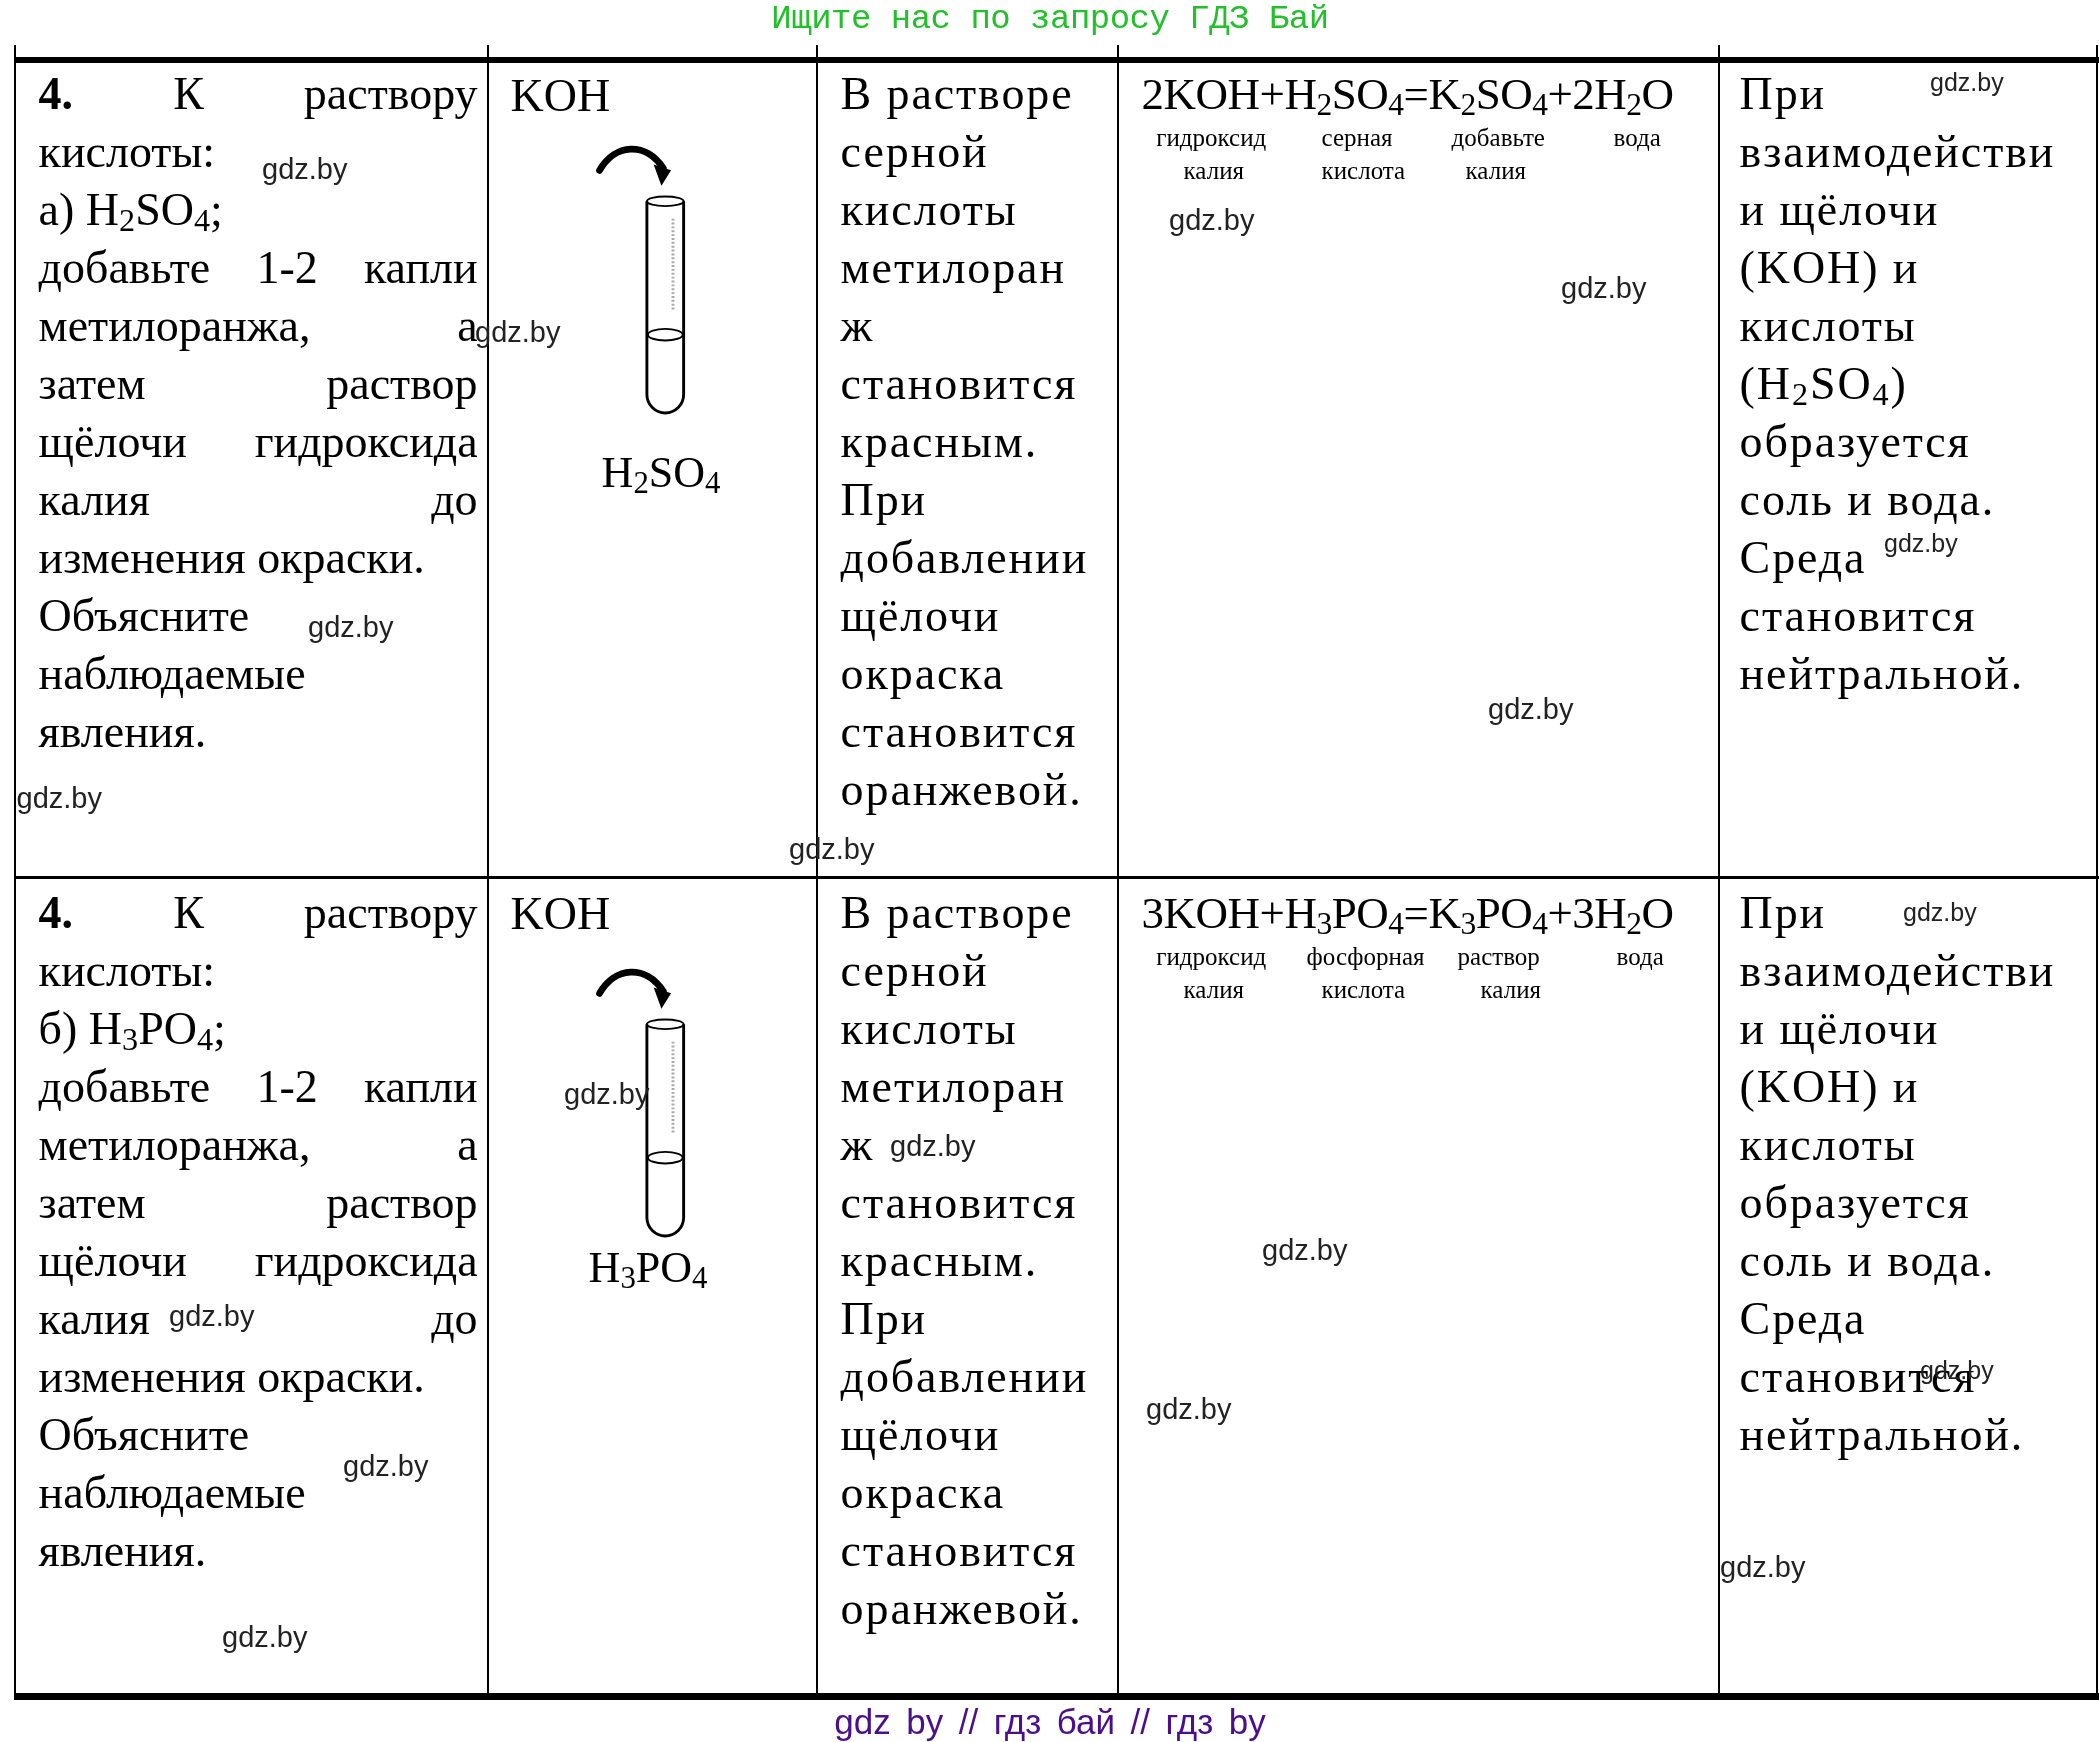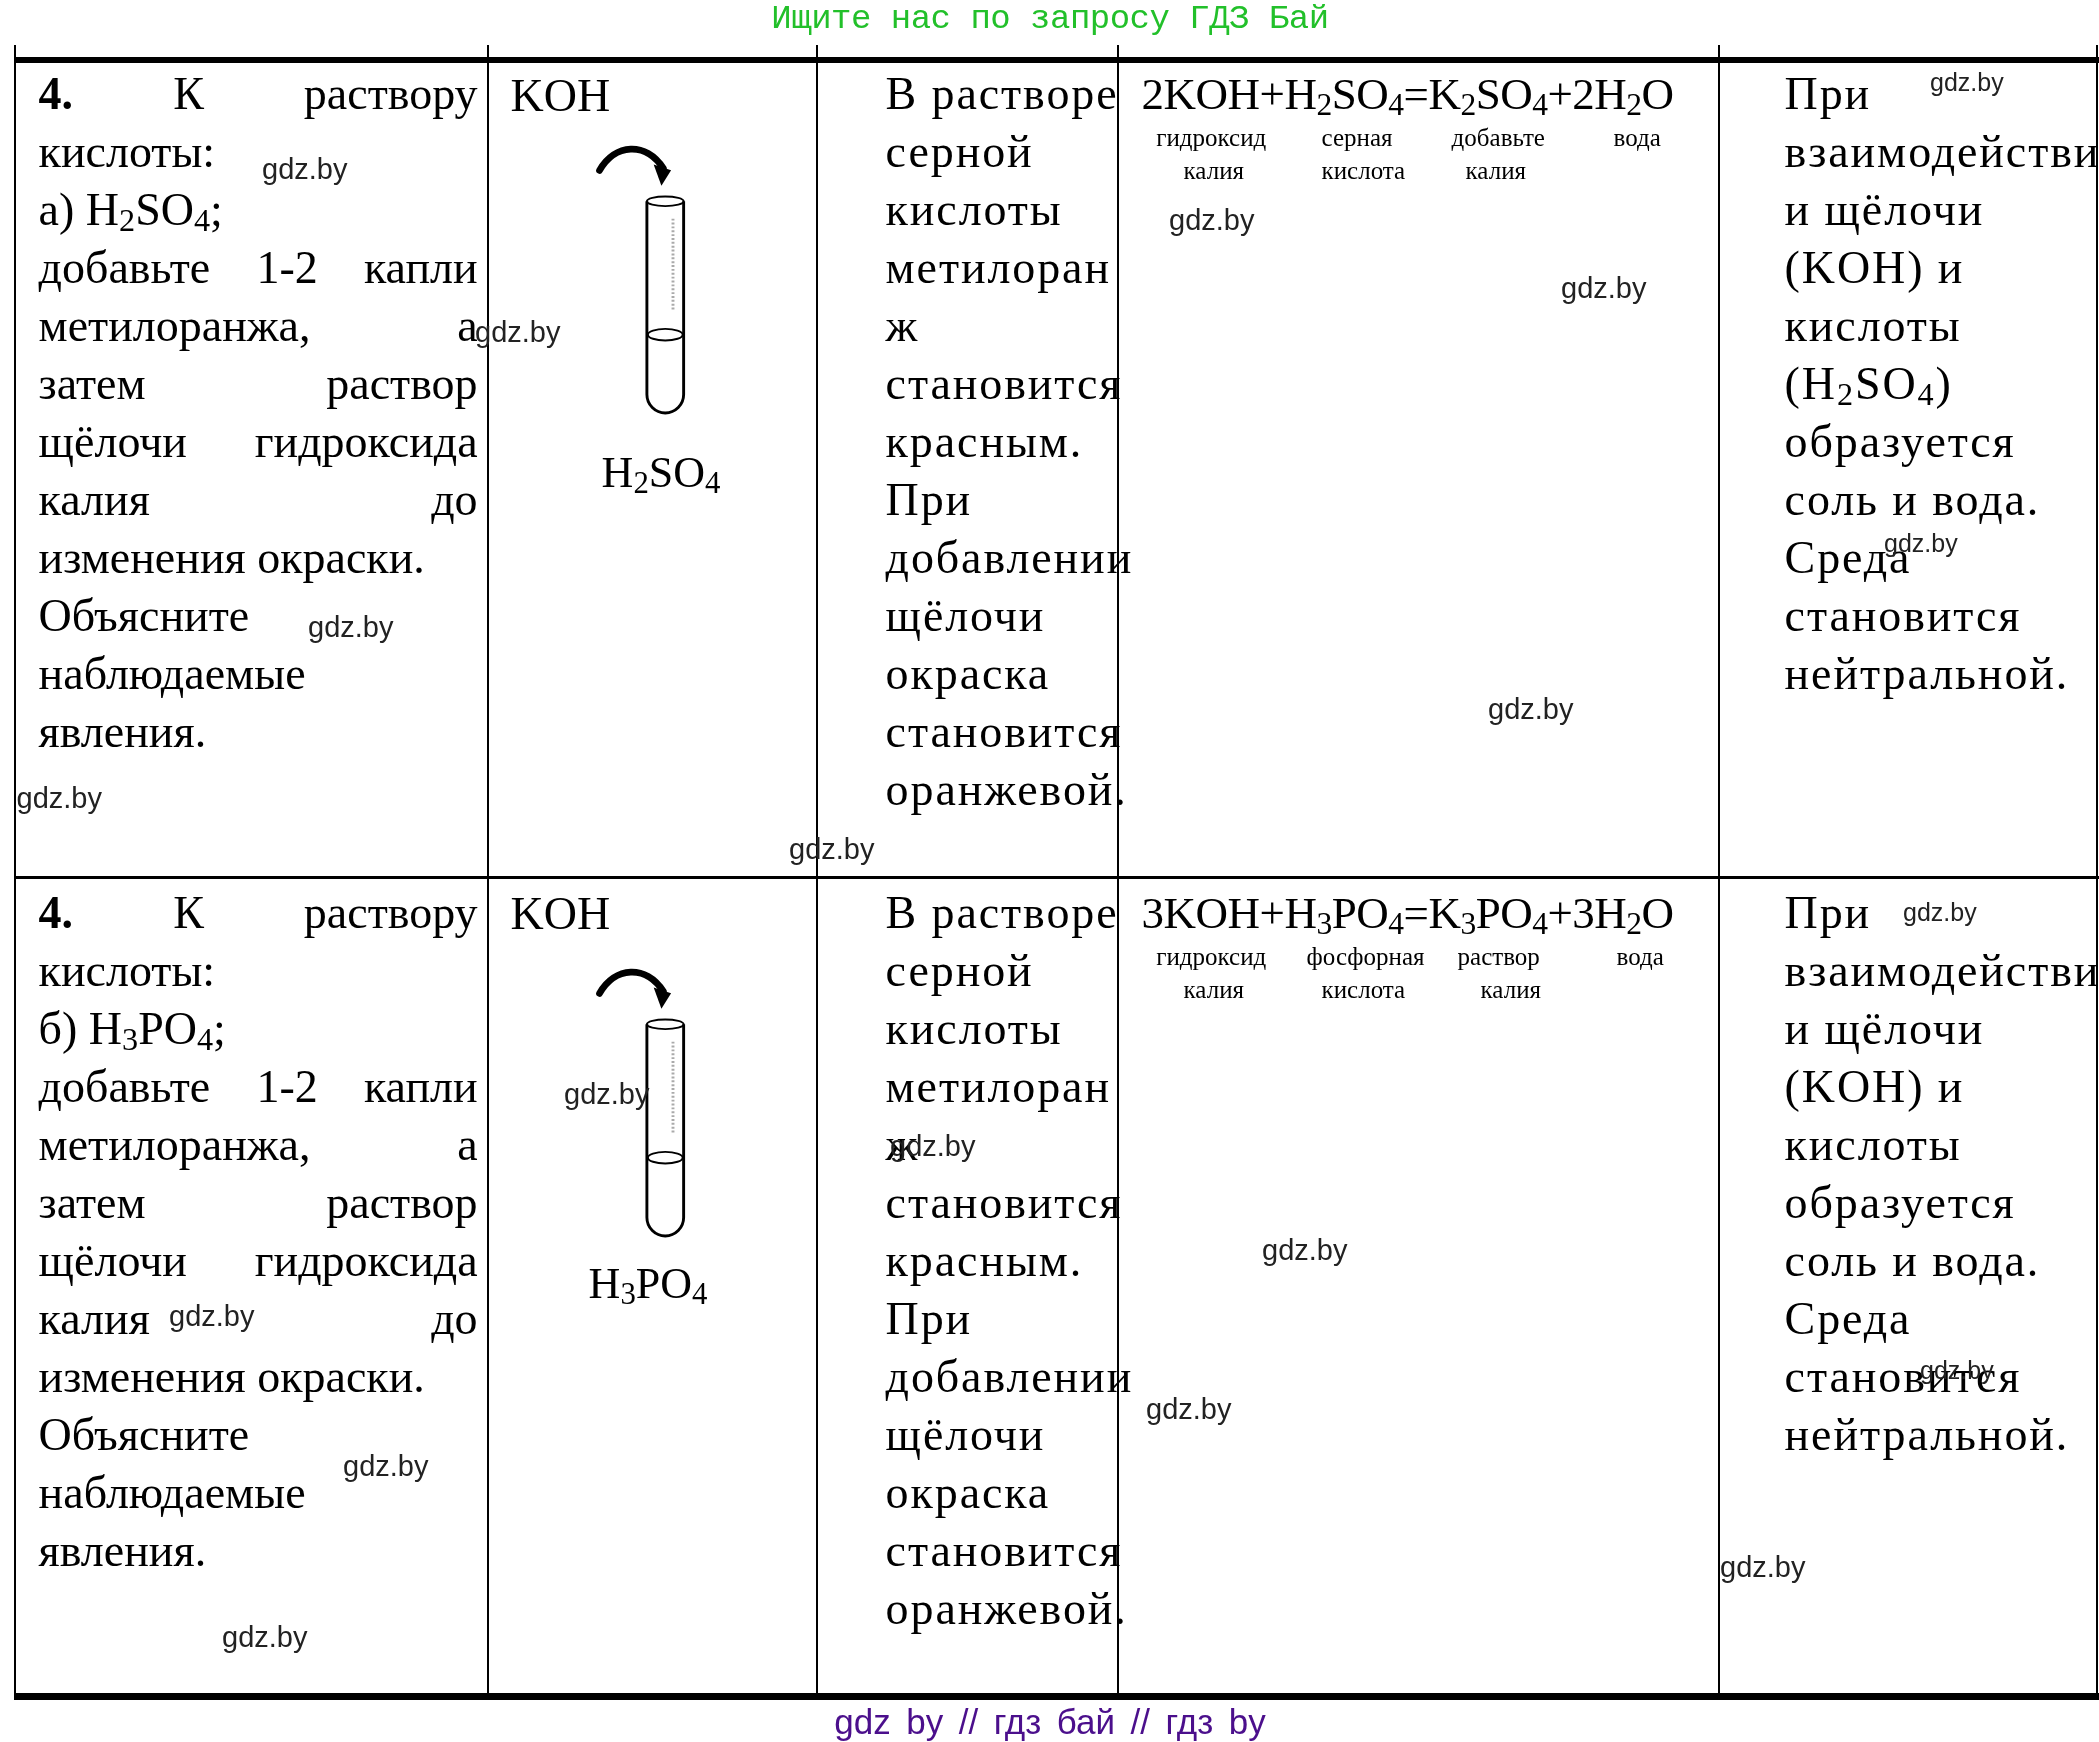--- a/index.html
+++ b/index.html
@@ -15,21 +15,21 @@
   .jl { display:flex; justify-content:space-between; white-space:nowrap; }
   sub { font-size:0.7em; vertical-align:-0.2em; line-height:0; }
   .eq { font-size:45px; line-height:54px; white-space:nowrap; letter-spacing:-0.5px; }
   .names { position:relative; height:68px; font-size:25px; line-height:33px; }
   .names span { position:absolute; white-space:nowrap; }
   .wm { position:absolute; font-family:"Liberation Sans", sans-serif; font-size:29px; color:#222; white-space:nowrap; }
   .wm.small { font-size:25px; }
   .tube { position:absolute; }
   .kon { position:absolute; font-size:46px; line-height:54px; }
   .acid { position:absolute; font-size:44px; line-height:54px; white-space:nowrap; }
-  .wide { letter-spacing:1.9px;margin-left:45px; }
+  .wide { letter-spacing:1.9px; }
 </style>
 </head>
 <body>
 
 <div class="top-banner">Ищите нас по запросу ГДЗ Бай</div>
 
 <div class="table">
 
   <div class="hline" style="left:0;top:0;width:2086px;height:5.8px;"></div>
   <div class="hline" style="left:0;top:819px;width:2086px;height:2.9px;"></div>
@@ -170,21 +170,21 @@
   <div class="cell" style="left:475px;top:822px;width:327px;height:813px;">
     <div class="kon" style="left:22px;top:7.8px;">KOH</div>
     <svg class="tube" style="left:97px;top:85px;" width="116" height="281" viewBox="0 0 120 290">
       <path d="M14 30 C30 2, 62 0, 80 28" fill="none" stroke="#000" stroke-width="7" stroke-linecap="round"></path>
       <path d="M70 24 L88 30 L78 46 Z" fill="#000"></path>
       <ellipse cx="82" cy="62" rx="19" ry="5" fill="none" stroke="#000" stroke-width="2"></ellipse>
       <path d="M63 62 L63 262 A19 19 0 0 0 101 262 L101 62" fill="none" stroke="#000" stroke-width="3"></path>
       <ellipse cx="82" cy="200" rx="18" ry="6" fill="none" stroke="#000" stroke-width="2"></ellipse>
       <line x1="90" y1="80" x2="90" y2="175" stroke="#aaa" stroke-width="3" stroke-dasharray="2 2"></line>
     </svg>
-    <div class="acid" style="left:100px;top:378px;"><span>H</span><sub>3</sub><span>PO</span><sub>4</sub></div>
+    <div class="acid" style="left:100px;top:362px;"><span>H</span><sub>3</sub><span>PO</span><sub>4</sub></div>
   </div>
 
   <div class="cell txt wide" style="left:827px;top:827px;width:272px;">
     <span class="line">В растворе</span>
     <span class="line">серной</span>
     <span class="line">кислоты</span>
     <span class="line">метилоран</span>
     <span class="line">ж</span>
     <span class="line">становится</span>
     <span class="line">красным.</span>

